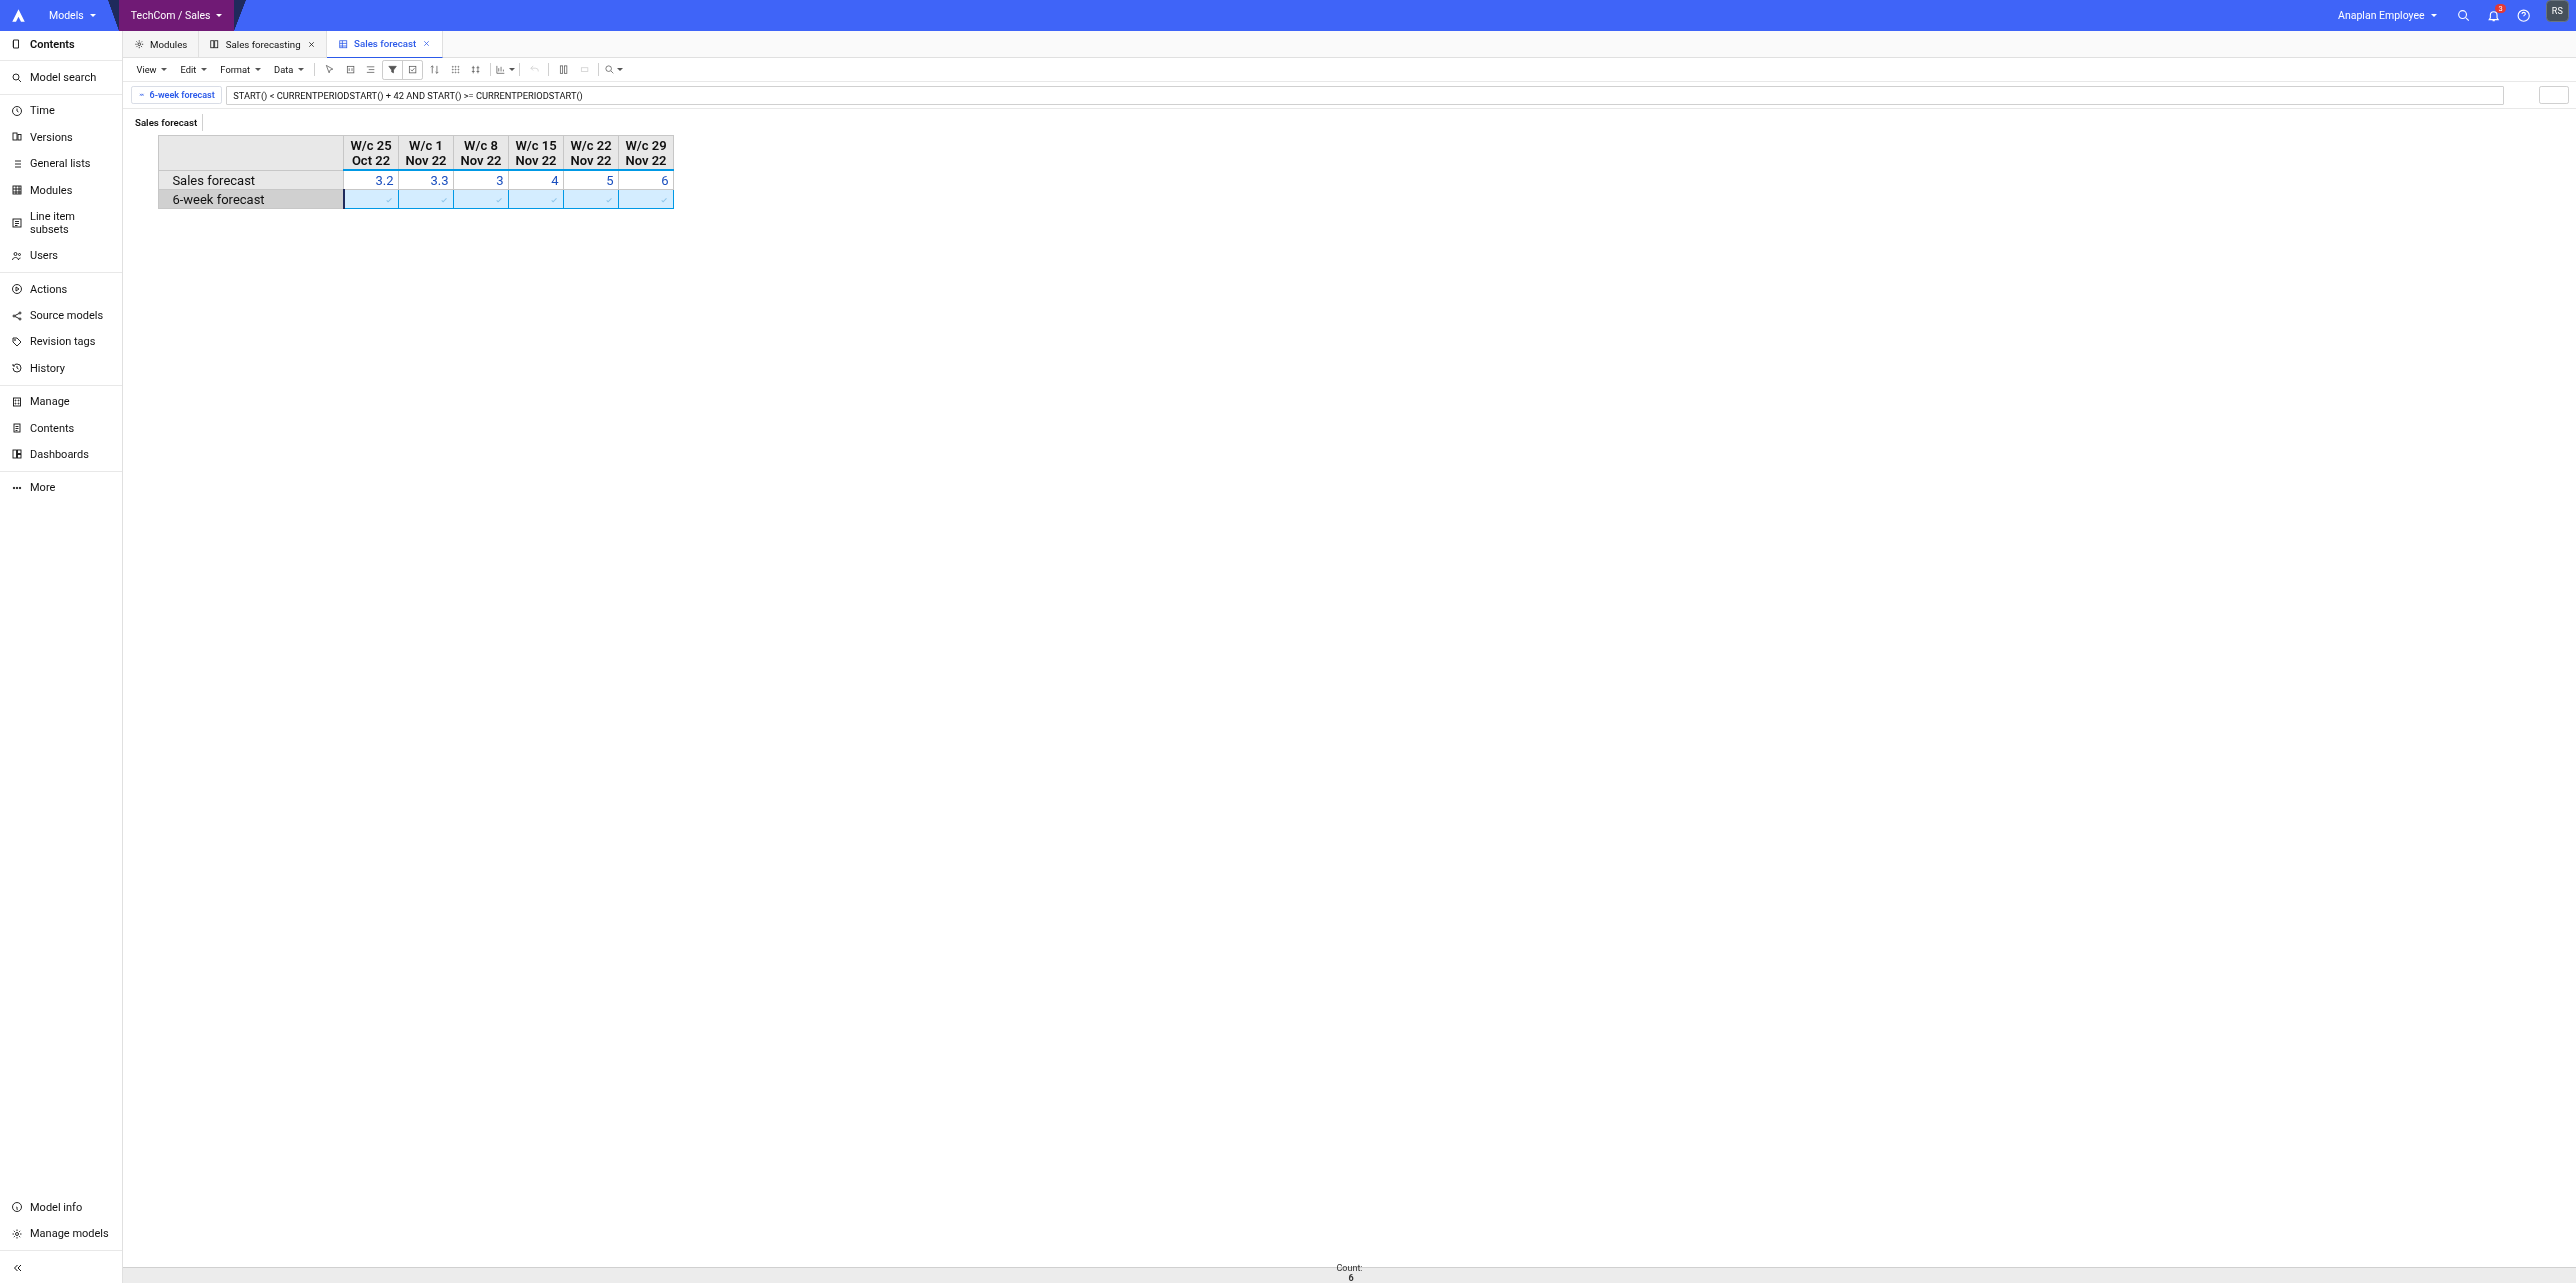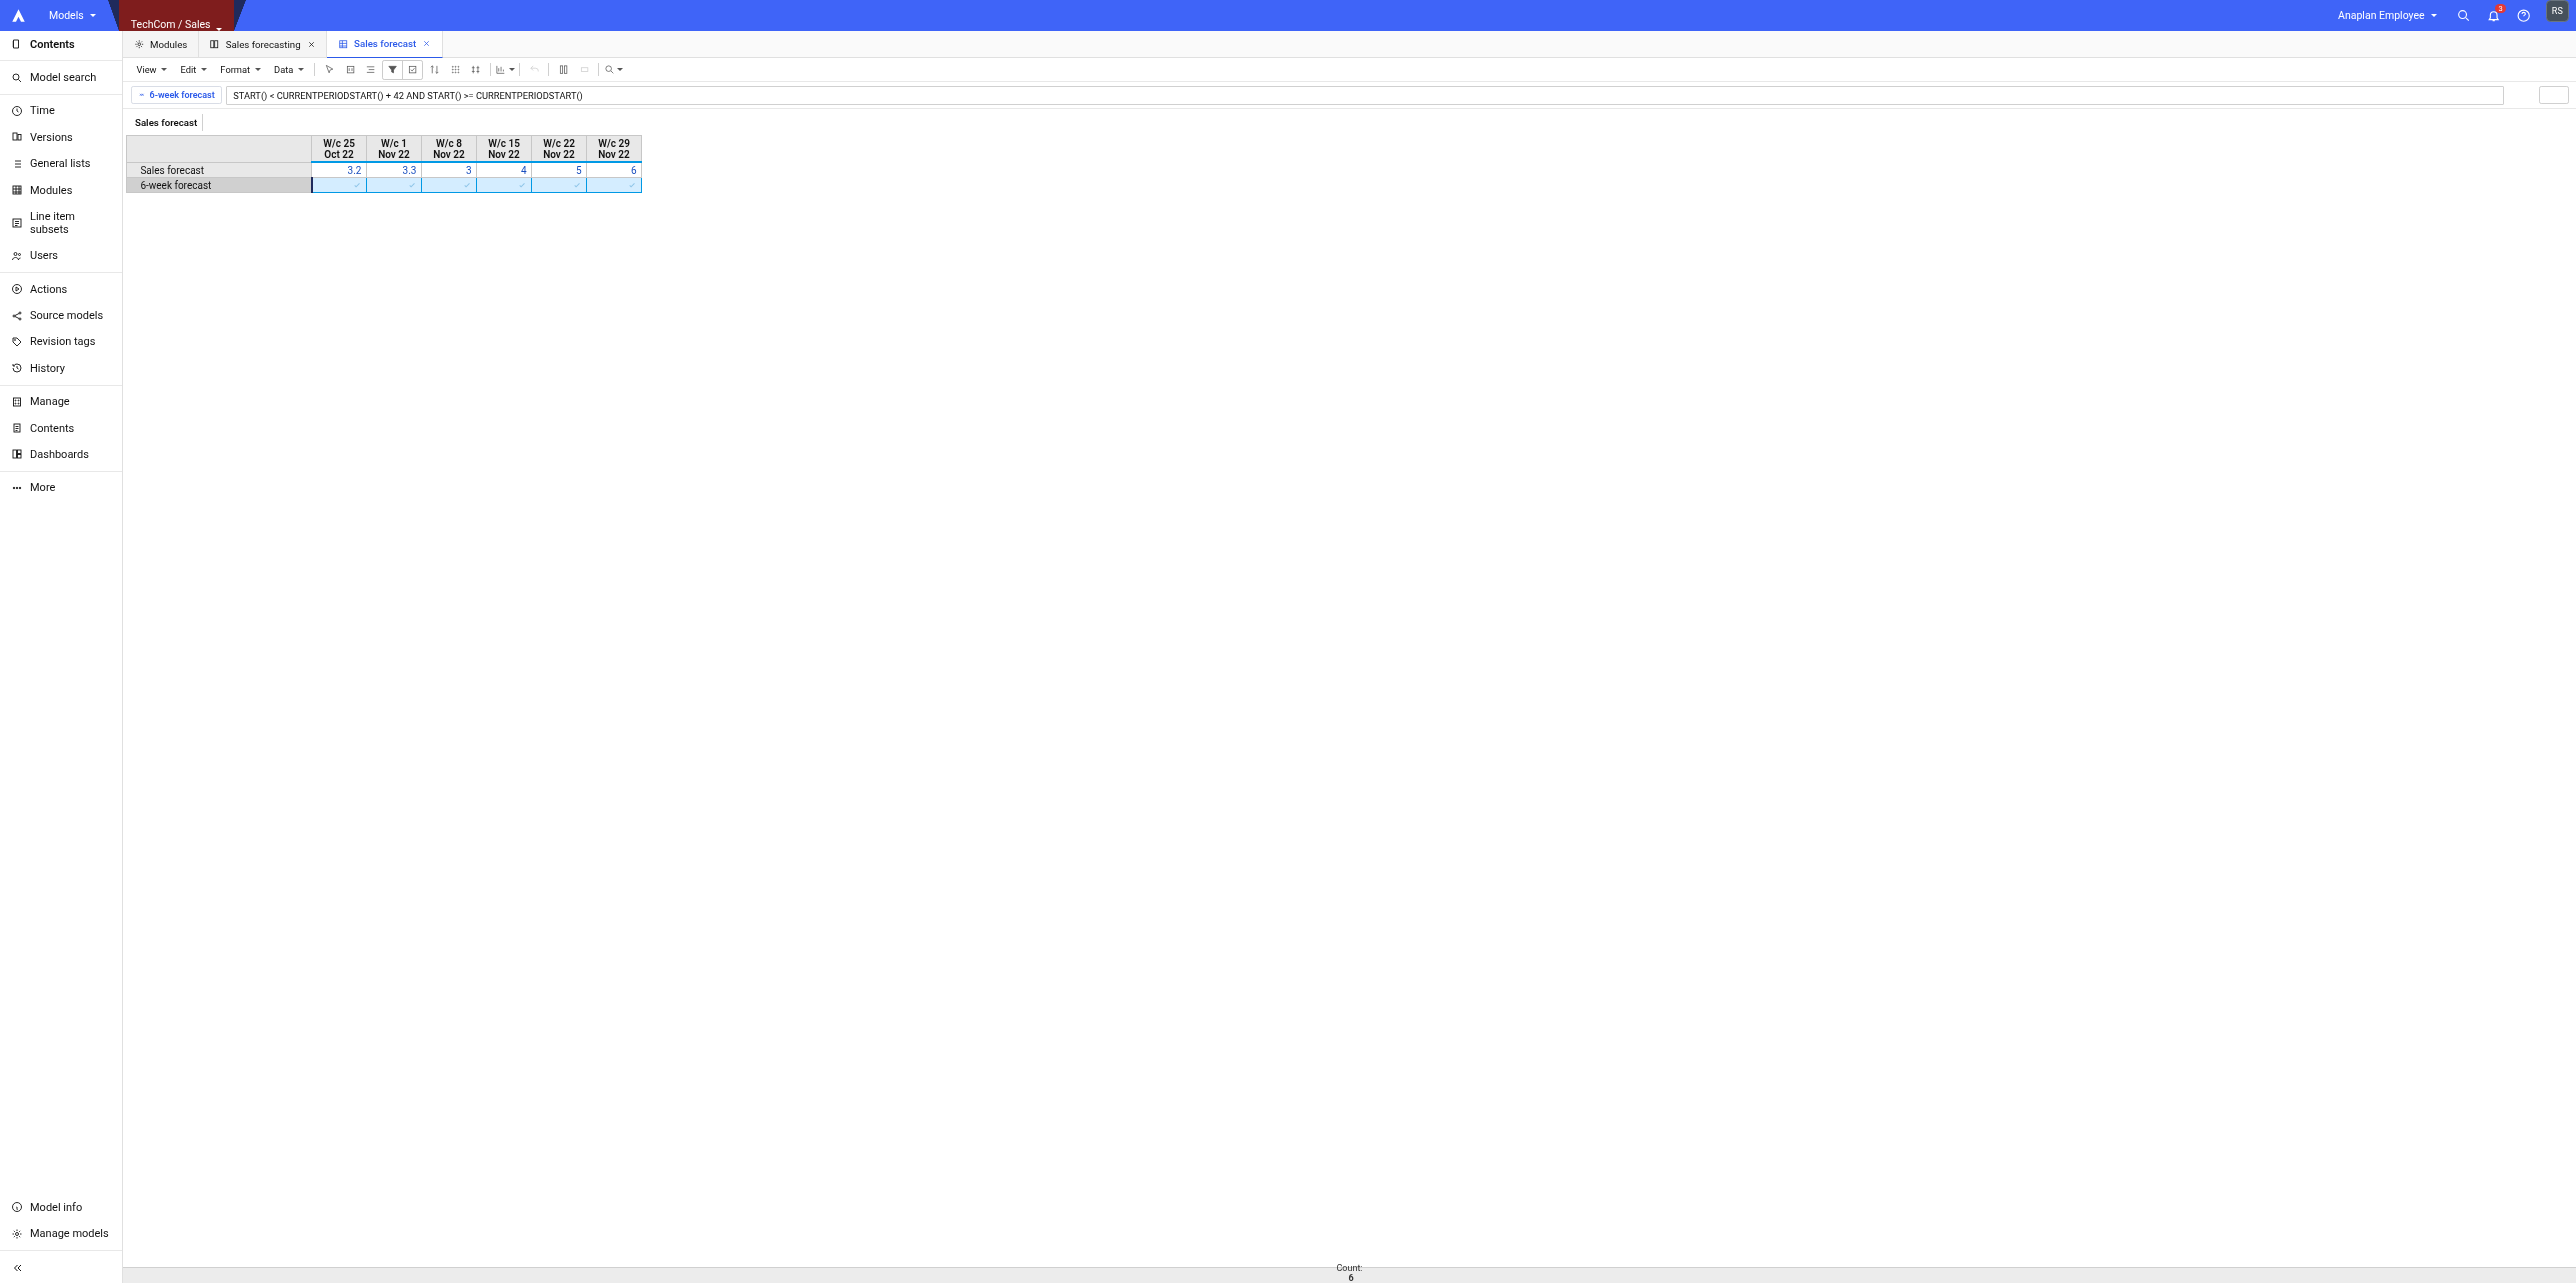--- a/index.html
+++ b/index.html
@@ -3,21 +3,21 @@
 <meta charset="utf-8">
 <style>
   * { box-sizing: border-box; margin: 0; padding: 0; }
   html, body { width: 100%; height: 100%; font-family: -apple-system, BlinkMacSystemFont, "Segoe UI", Roboto, Arial, sans-serif; font-size: 9.7px; color: #111; background: #fff; overflow: hidden; }
   
   
   .header { height: 31px; background: #3f64f8; display: flex; align-items: stretch; color: #fff; }
   .logo-cell { width: 37px; display: flex; align-items: center; justify-content: center; background: #3f64f8; }
   .logo-cell svg { fill: #fff; }
   .header-btn { display: flex; align-items: center; padding: 0 12px; font-size: 10.5px; cursor: pointer; gap: 6px; }
-  .header-btn.dark { background: #7f1d1d; position: relative; align-items: flex-end; }
+  .header-btn.dark { background: #701a75; position: relative; }
   .header-btn.dark::before { content: ""; position: absolute; left: -11.2px; top: 0; bottom: 0; width: 11.2px; background: linear-gradient(to right top, #3f64f8 49%, #1f2a5c 51%); }
   .header-btn.dark::after { content: ""; position: absolute; right: -11.2px; top: 0; bottom: 0; width: 11.2px; background: linear-gradient(to left top, #3f64f8 49%, #1f2a5c 51%); }
   .header-spacer { flex: 1; }
   .header-icon { width: 30px; display: flex; align-items: center; justify-content: center; cursor: pointer; position: relative; }
   .header-icon svg { stroke: #fff; fill: none; stroke-width: 2; }
   .badge { position: absolute; top: 3.7px; right: 3px; background: #e53935; color: #fff; font-size: 7.5px; border-radius: 6px; padding: 0 3px; line-height: 9px; }
   .avatar { width: 22.4px; height: 22.4px; border-radius: 4.5px; background: #46515c; color: #fff; display: flex; align-items: center; justify-content: center; font-size: 9px; margin: 0 7.5px; border: 0.7px solid #6a7580; cursor: pointer; }
   .caret { width: 0; height: 0; border-left: 3px solid transparent; border-right: 3px solid transparent; border-top: 3.7px solid #fff; }
 
   
@@ -61,21 +61,21 @@
   .formula-lbl svg { width: 7.5px; height: 7.5px; stroke: #2c5ae9; fill: none; stroke-width: 2; }
   .formula-input { flex: 1; border: 0.7px solid #d0d0d0; border-radius: 1px; padding: 3px 6px; font-size: 9.3px; background: #fff; }
   .formula-aux { width: 30px; border: 0.7px solid #d0d0d0; border-radius: 2.2px; padding: 3px; margin-left: 30px; height: 18px; }
 
   
   .sheet-title-row { padding: 4.5px 7.5px; display: flex; }
   .sheet-title { font-weight: 600; font-size: 9.7px; padding: 3px 4.5px; border-right: 0.7px solid #d0d0d0; }
 
   
   .grid-wrap { padding: 0 0 0 3px; }
-  table.grid { border-collapse: collapse; font-size: 10px; }
+  table.grid { border-collapse: collapse; font-size: 13px; margin-left: 32px; }
   table.grid th, table.grid td { border: 0.7px solid #c7c7c7; padding: 1.5px 4.5px; height: 13.4px; }
   table.grid th { background: #e8e8e8; font-weight: 600; text-align: center; }
   table.grid th.row-hdr { text-align: left; font-weight: 400; padding-left: 13.4px; width: 182px; background: #e8e8e8; }
   table.grid th.row-hdr.sel { background: #d0d0d0; }
   table.grid th.col-hdr { width: 55px; }
   table.grid th.corner { background: #e8e8e8; width: 185px; }
   table.grid td { text-align: right; color: #1a4fbf; width: 55px; }
   table.grid tr.hl th.col-hdr { border-bottom: 2.2px solid #0099e5; }
   table.grid tr.sel td { background: #d4edff; border: 0.7px solid #0099e5; }
   table.grid tr.sel td:first-of-type { border-left: 2.2px solid #1f2a5c; }

